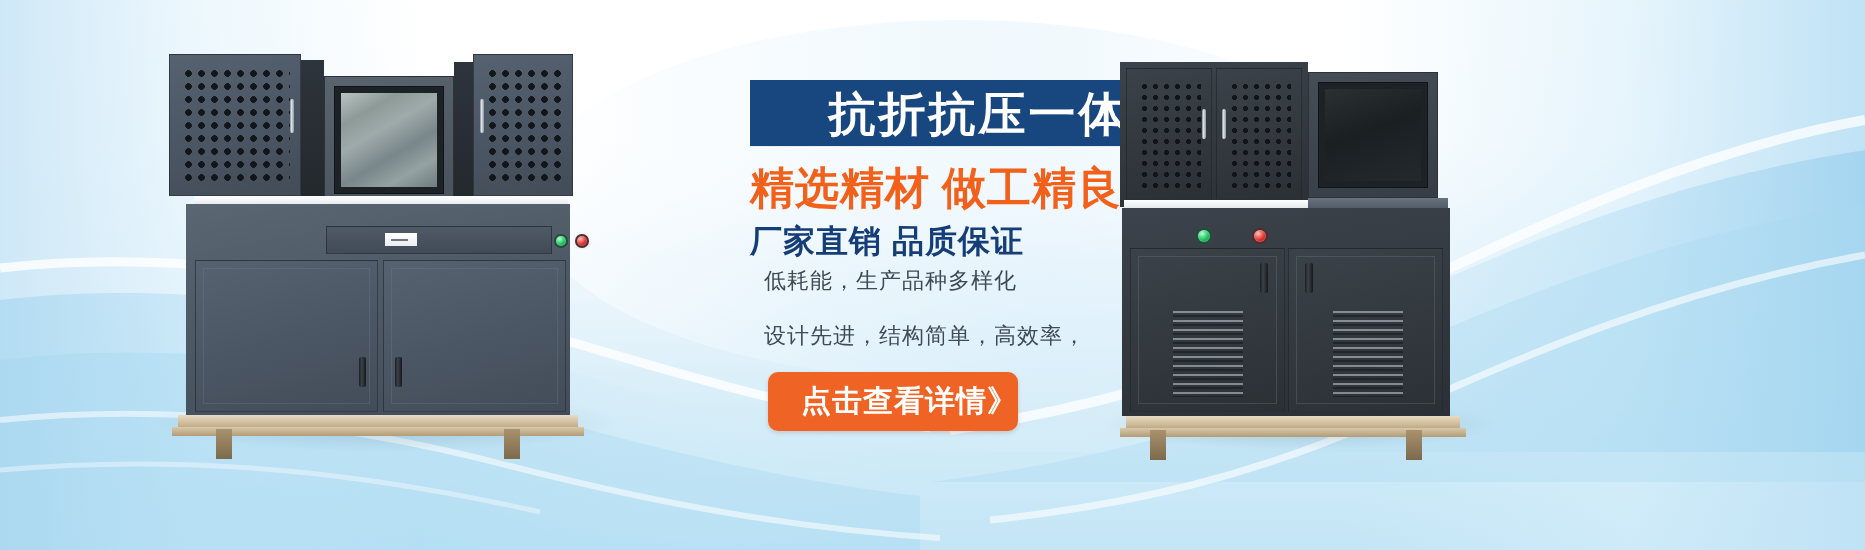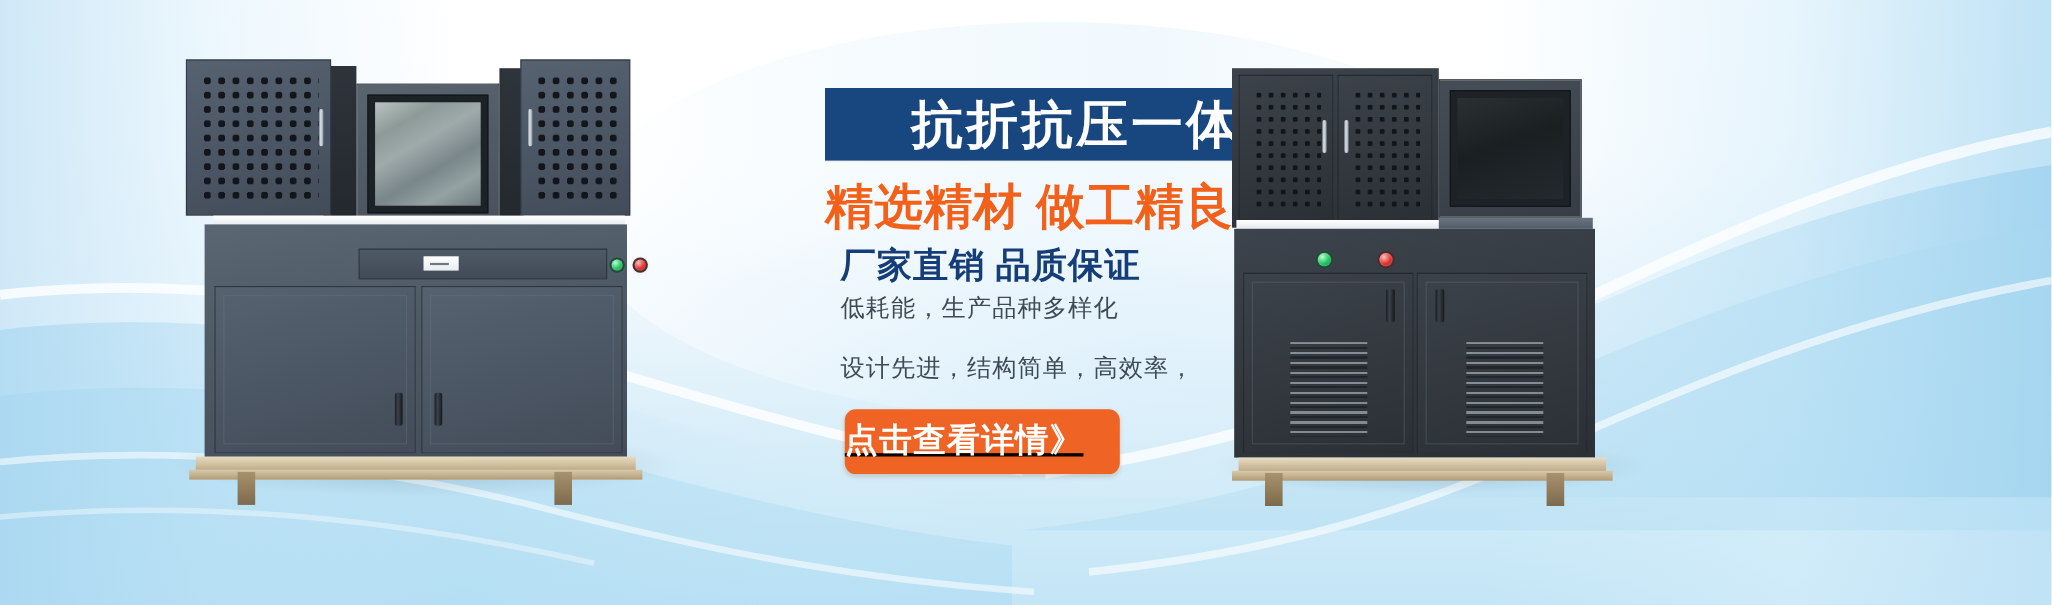--- a/index.html
+++ b/index.html
@@ -42,39 +42,38 @@
     font-family:"DejaVu Sans","Liberation Sans",sans-serif;
   }
 
   .line-orange{
     margin-top:19px; 
     font-size:44px; font-weight:bold; letter-spacing:1px;
     line-height:1.1; white-space:nowrap;
     font-family:Liberation Serif, serif;
   }
   .line-blue{
-    margin-top:11px; margin-left:14px;
+    margin-top:11px; 
     font-size:32px; font-weight:bold; letter-spacing:1px;
     line-height:1.1; white-space:nowrap;
-    font-family:Liberation Serif, serif;
+    font-family:Liberation Sans, sans-serif;
   }
   .desc{
     margin-left:14px; font-size:22px; line-height:41px;
     color:#3e4a55; letter-spacing:1px; white-space:nowrap;
     font-family:"DejaVu Sans","Liberation Sans",sans-serif;
   }
   .desc.first{ margin-top:14px; }
 
   .cta{
     margin-top:16px; margin-left:18px;
     width:250px; height:59px; border:none; border-radius:10px;
-    display:flex; align-items:center; justify-content:flex-start;
+    display:flex; align-items:center; justify-content:flex-end;
     cursor:pointer;
     box-shadow:0 2px 4px rgba(120,50,0,.18);
-    text-decoration:underline;
   }
   .cta .txt{
     font-size:30px; font-weight:bold; color:#ffffff; letter-spacing:1px;
     white-space:nowrap; line-height:1;
     font-family:"DejaVu Sans","Liberation Sans",sans-serif;
   }
 
   
   .machine{ position:absolute; }
 

